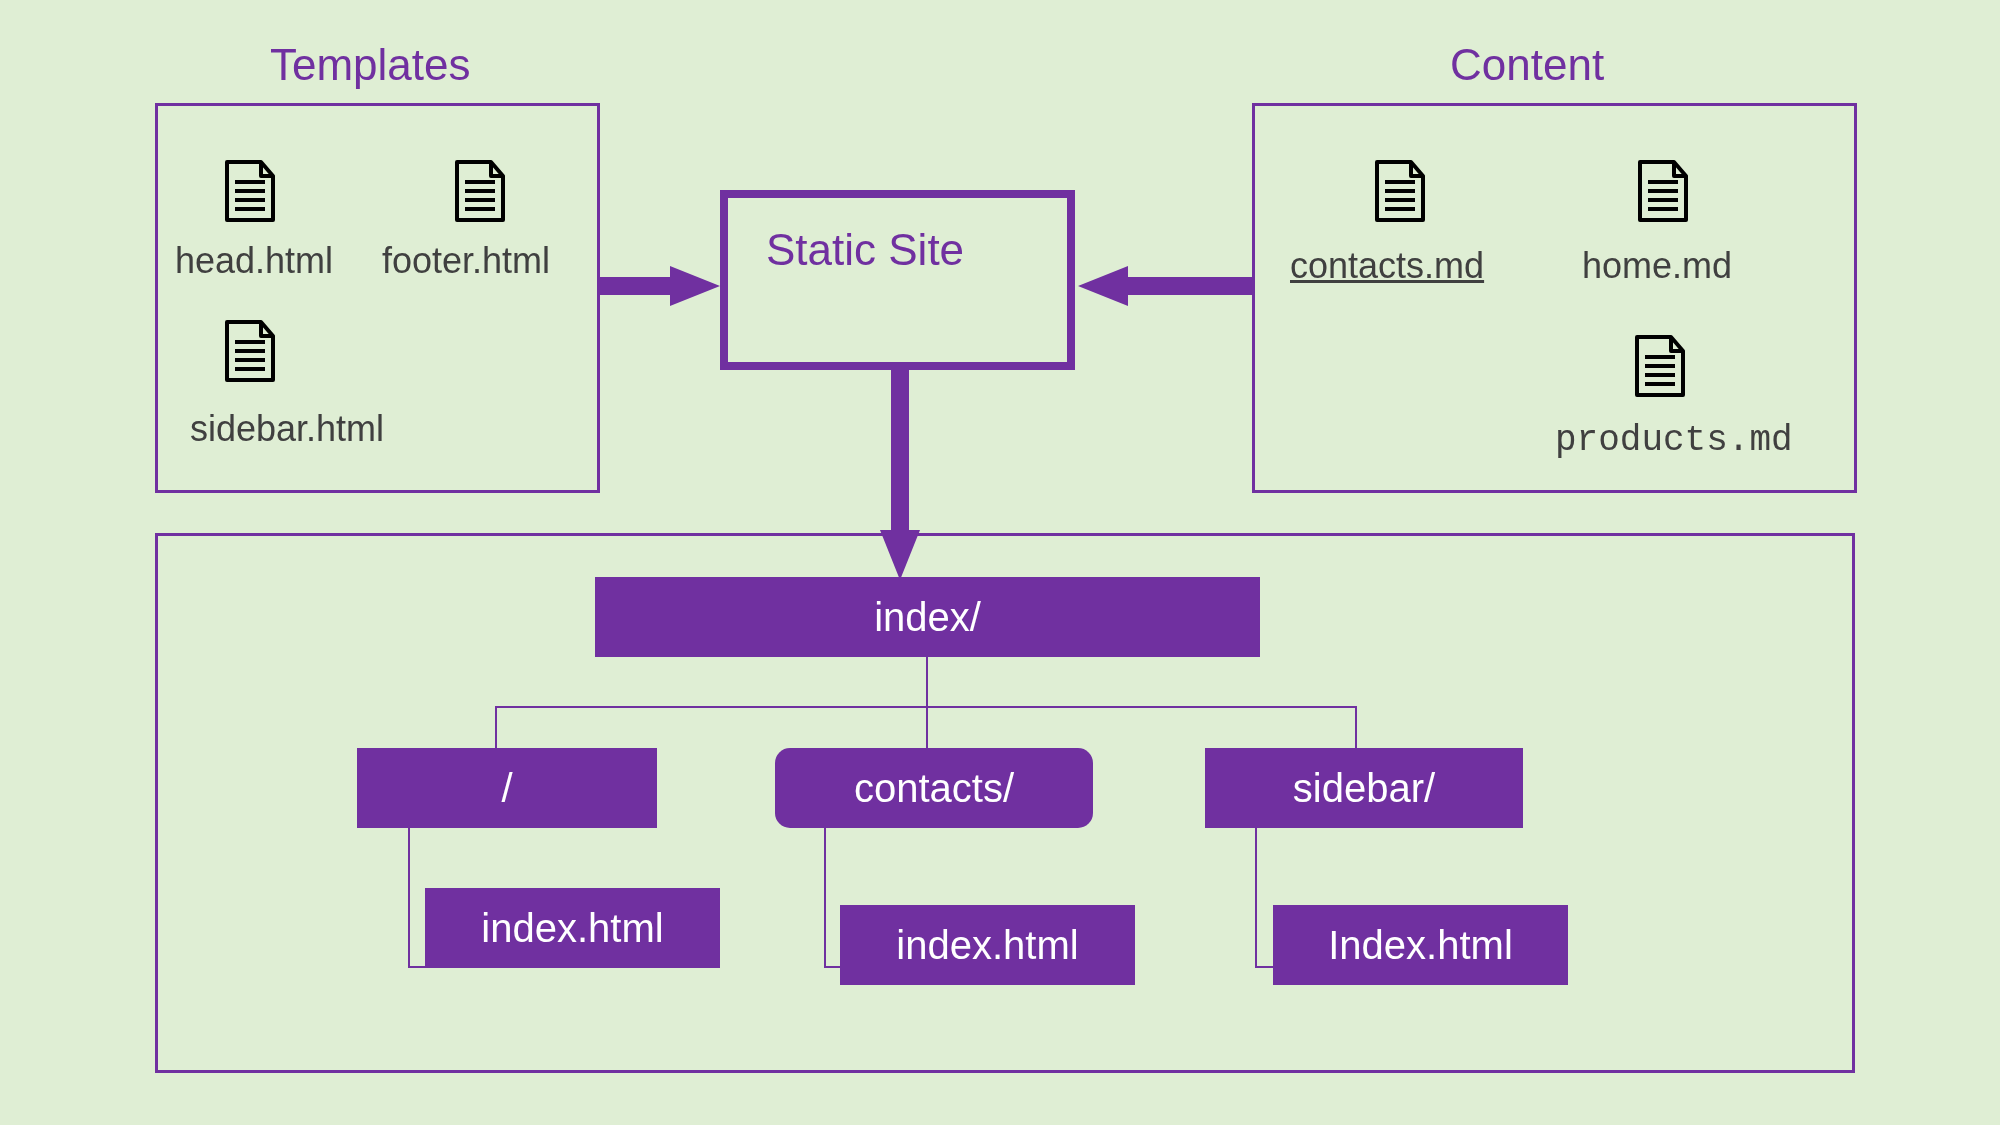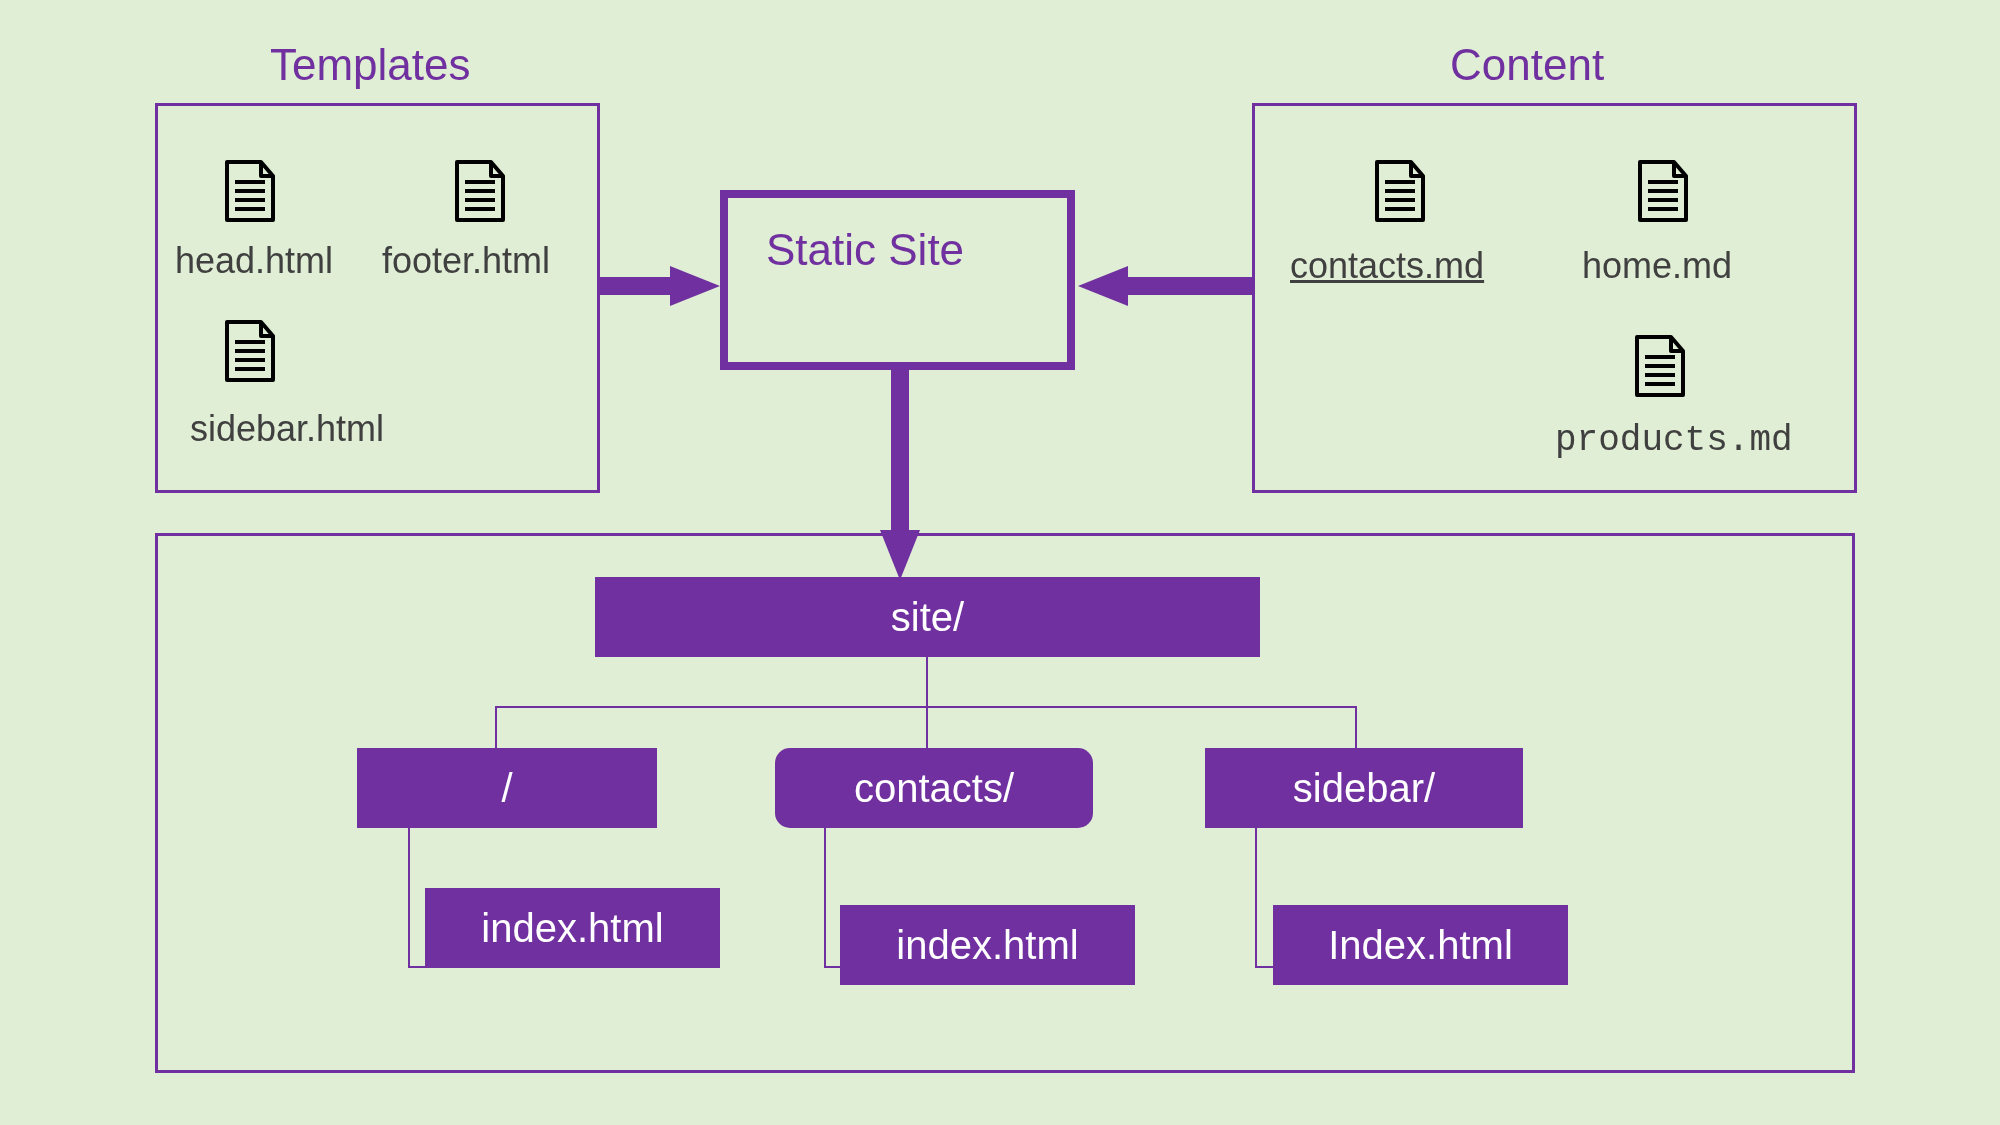--- a/index.html
+++ b/index.html
@@ -129,21 +129,21 @@
   <polygon points="50,0 0,20 50,40" fill="#7030a0"></polygon>
 </svg>
 
 <svg class="arrow" style="left:880px; top:370px;" width="40" height="210">
   <line x1="20" y1="0" x2="20" y2="160" stroke="#7030a0" stroke-width="18"></line>
   <polygon points="0,160 40,160 20,210" fill="#7030a0"></polygon>
 </svg>
 
 <div class="box-outline" style="left:155px; top:533px; width:1700px; height:540px;"></div>
 
-<div class="node" style="left:595px; top:577px; width:665px; height:80px;">site/</div>
+<div class="node" style="left:595px; top:577px; width:665px; height:80px;">index/</div>
 
 <div class="thin-line" style="left:926px; top:657px; width:2px; height:50px;"></div>
 
 <div class="thin-line" style="left:495px; top:706px; width:862px; height:2px;"></div>
 
 <div class="thin-line" style="left:495px;  top:706px; width:2px; height:45px;"></div>
 <div class="thin-line" style="left:926px;  top:706px; width:2px; height:45px;"></div>
 <div class="thin-line" style="left:1355px; top:706px; width:2px; height:45px;"></div>
 
 <div class="node" style="left:357px;  top:748px; width:300px; height:80px;">/</div>

